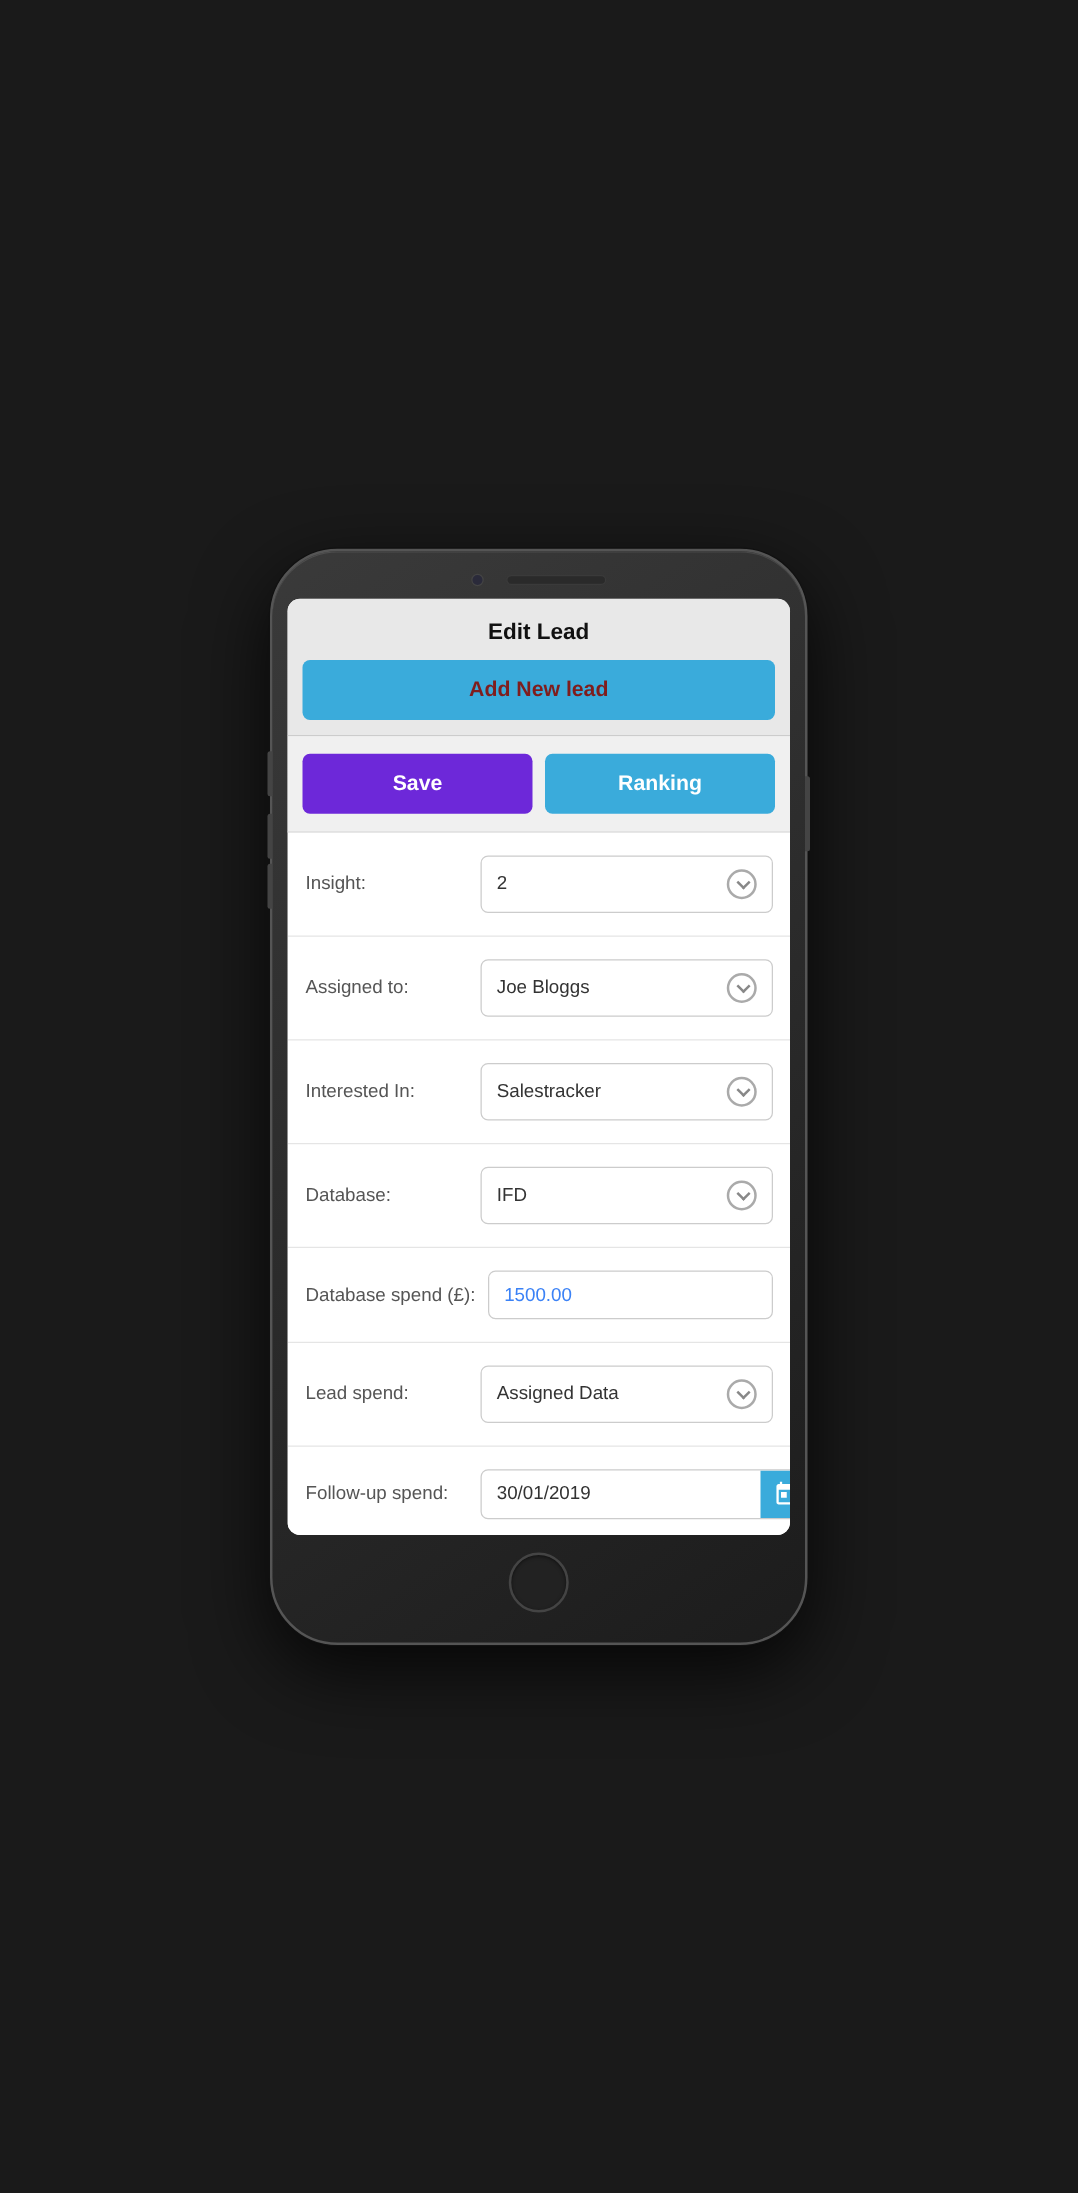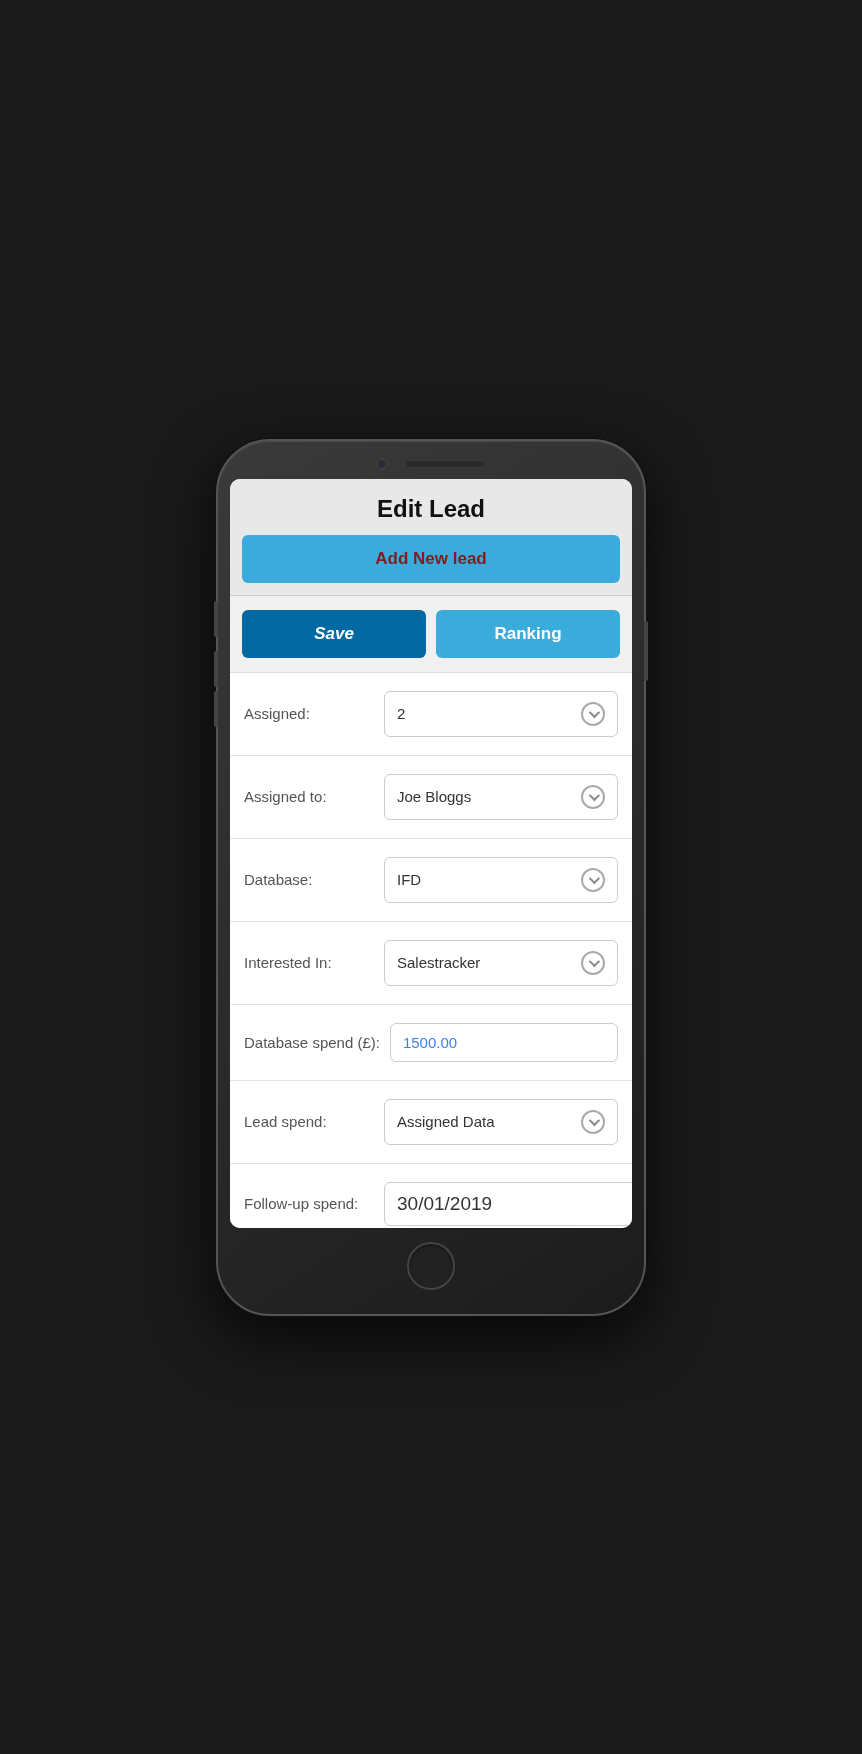--- a/index.html
+++ b/index.html
@@ -101,21 +101,21 @@
 
     
     .app-header {
       background: #e8e8e8;
       padding: 16px 12px 12px;
       border-bottom: 1px solid #ccc;
     }
 
     .app-title {
       text-align: center;
-      font-size: 24px;
+      font-size: 18px;
       font-weight: 700;
       color: #111;
       margin-bottom: 12px;
     }
 
     .btn-add-new {
       display: block;
       width: 100%;
       background: #3aabdb;
       color: #7f1d1d;
@@ -141,21 +141,21 @@
       padding: 14px;
       font-size: 17px;
       font-weight: 600;
       color: white;
       border: none;
       border-radius: 6px;
       cursor: pointer;
       text-align: center;
     }
 
-    .btn-save { background: #0369a1; font-style: italic; }
+    .btn-save { background: #6d28d9; }
     .btn-cancel { background: #3aabdb; }
 
     .form-content {
       flex: 1;
       overflow-y: auto;
       background: white;
     }
 
     .form-row {
       display: flex;
@@ -232,21 +232,21 @@
       border: 1px solid #ccc;
       border-radius: 6px;
       overflow: hidden;
       background: white;
     }
 
     .date-input {
       flex: 1;
       border: none;
       padding: 10px 12px;
-      font-size: 19px;
+      font-size: 15px;
       color: #333;
       background: transparent;
       outline: none;
     }
 
     .calendar-btn {
       background: #3aabdb;
       border: none;
       padding: 8px 10px;
       cursor: pointer;
@@ -279,54 +279,54 @@
     </div>
 
     <div class="btn-row">
       <button class="btn-save">Save</button>
       <button class="btn-cancel">Ranking</button>
     </div>
 
     <div class="form-content">
 
       <div class="form-row">
-        <span class="form-label">Assigned:</span>
+        <span class="form-label">Insight:</span>
         <div class="form-control-wrapper">
           <div class="select-control">
             <span class="select-value">2</span>
             <div class="chevron-icon"></div>
           </div>
         </div>
       </div>
 
       <div class="form-row">
         <span class="form-label">Assigned to:</span>
         <div class="form-control-wrapper">
           <div class="select-control">
             <span class="select-value">Joe Bloggs</span>
             <div class="chevron-icon"></div>
           </div>
         </div>
       </div>
 
       <div class="form-row">
+        <span class="form-label">Interested In:</span>
+        <div class="form-control-wrapper">
+          <div class="select-control">
+            <span class="select-value">Salestracker</span>
+            <div class="chevron-icon"></div>
+          </div>
+        </div>
+      </div>
+
+      <div class="form-row">
         <span class="form-label">Database:</span>
         <div class="form-control-wrapper">
           <div class="select-control">
             <span class="select-value">IFD</span>
-            <div class="chevron-icon"></div>
-          </div>
-        </div>
-      </div>
-
-      <div class="form-row">
-        <span class="form-label">Interested In:</span>
-        <div class="form-control-wrapper">
-          <div class="select-control">
-            <span class="select-value">Salestracker</span>
             <div class="chevron-icon"></div>
           </div>
         </div>
       </div>
 
       <div class="form-row">
         <span class="form-label">Database spend (£):</span>
         <div class="form-control-wrapper">
           <input class="text-input" type="text" value="1500.00" style="">
         </div>

